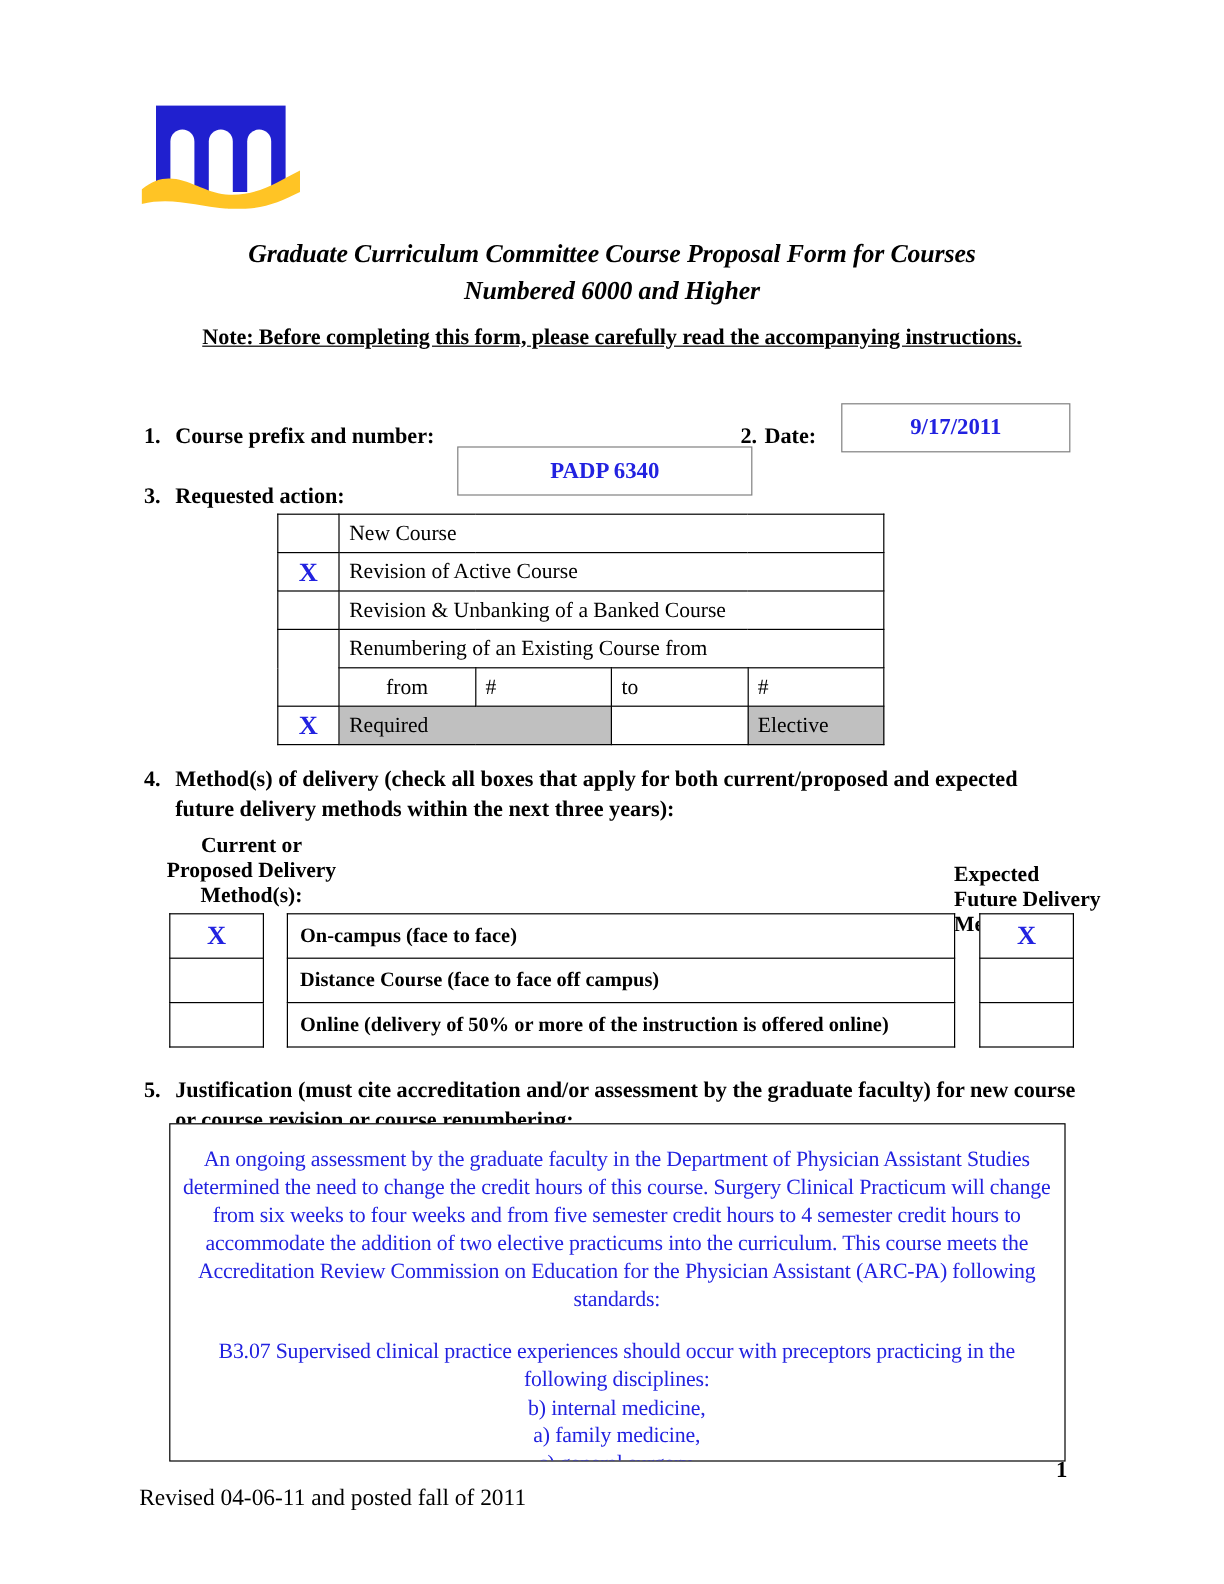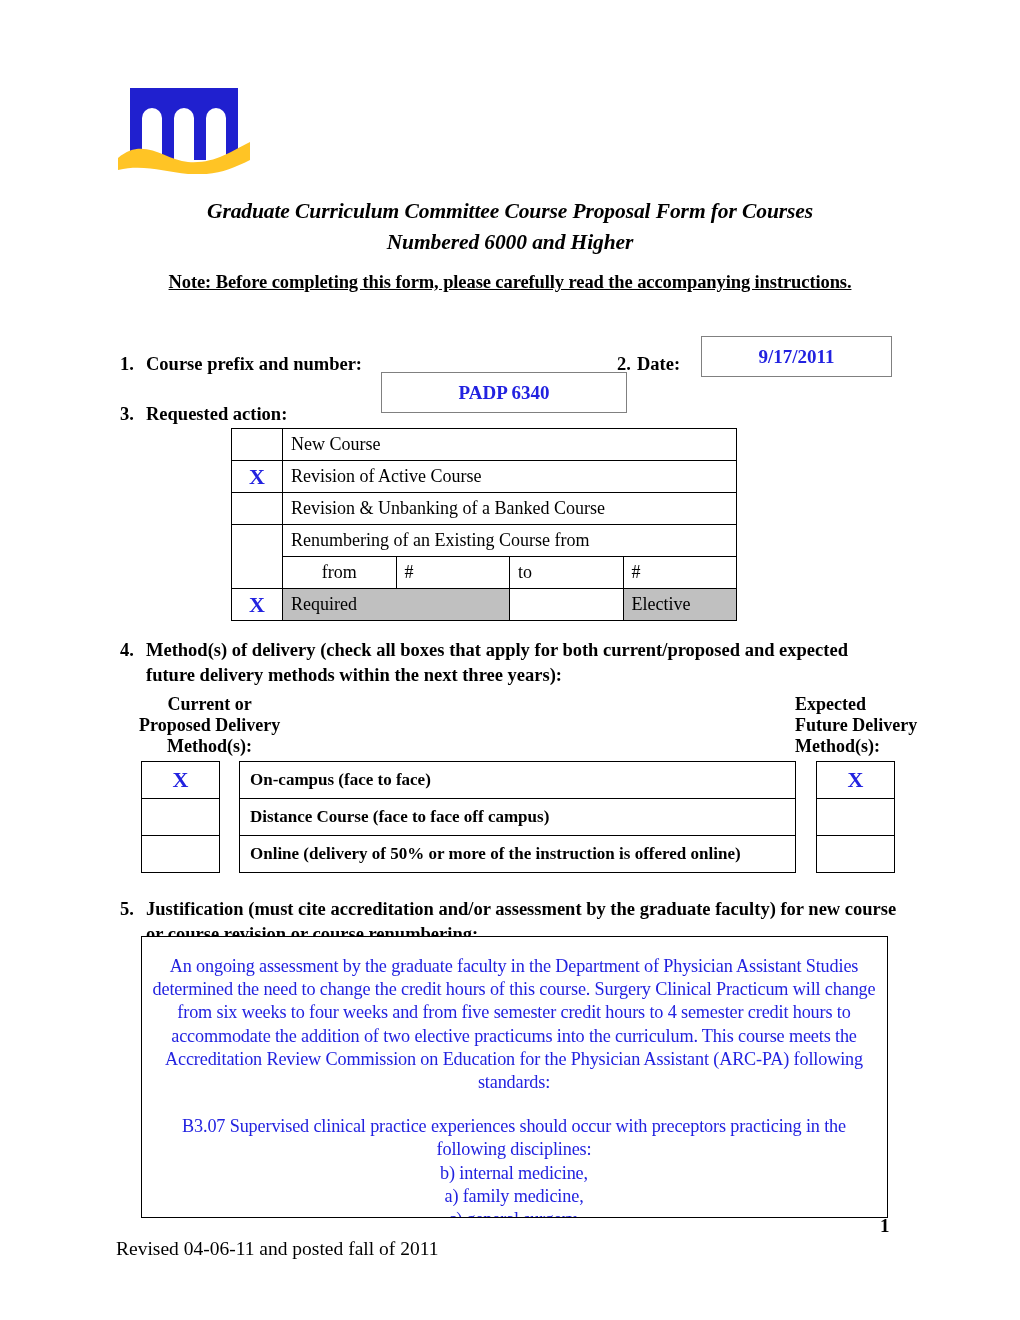--- a/index.html
+++ b/index.html
@@ -189,21 +189,21 @@
     left: 139px;
     top: 694px;
     font-size: 18px;
     line-height: 21px;
     font-weight: bold;
     text-align: center;
   }
   .delivery-head-right {
     position: absolute;
     left: 795px;
-    top: 694px;
+    top: 718px;
     font-size: 18px;
     line-height: 21px;
     font-weight: bold;
   }
 
   #delivery-left-table {
     position: absolute;
     left: 141px;
     top: 761px;
     width: 79px;

